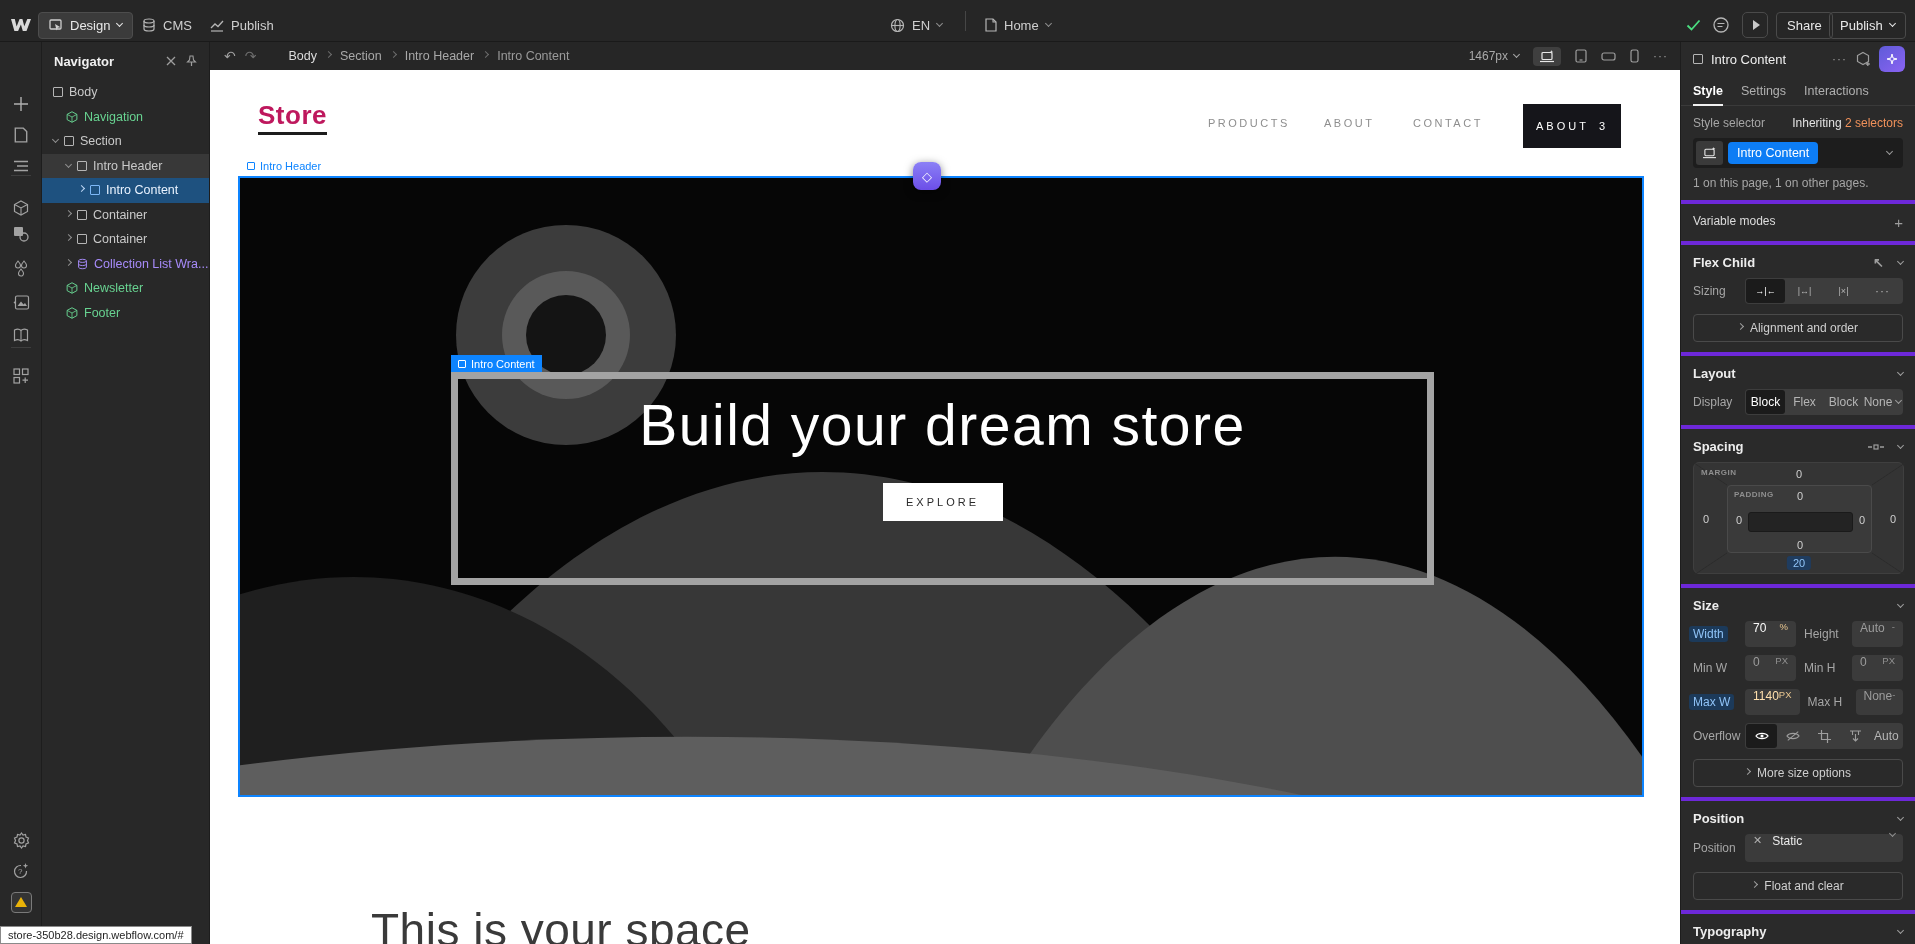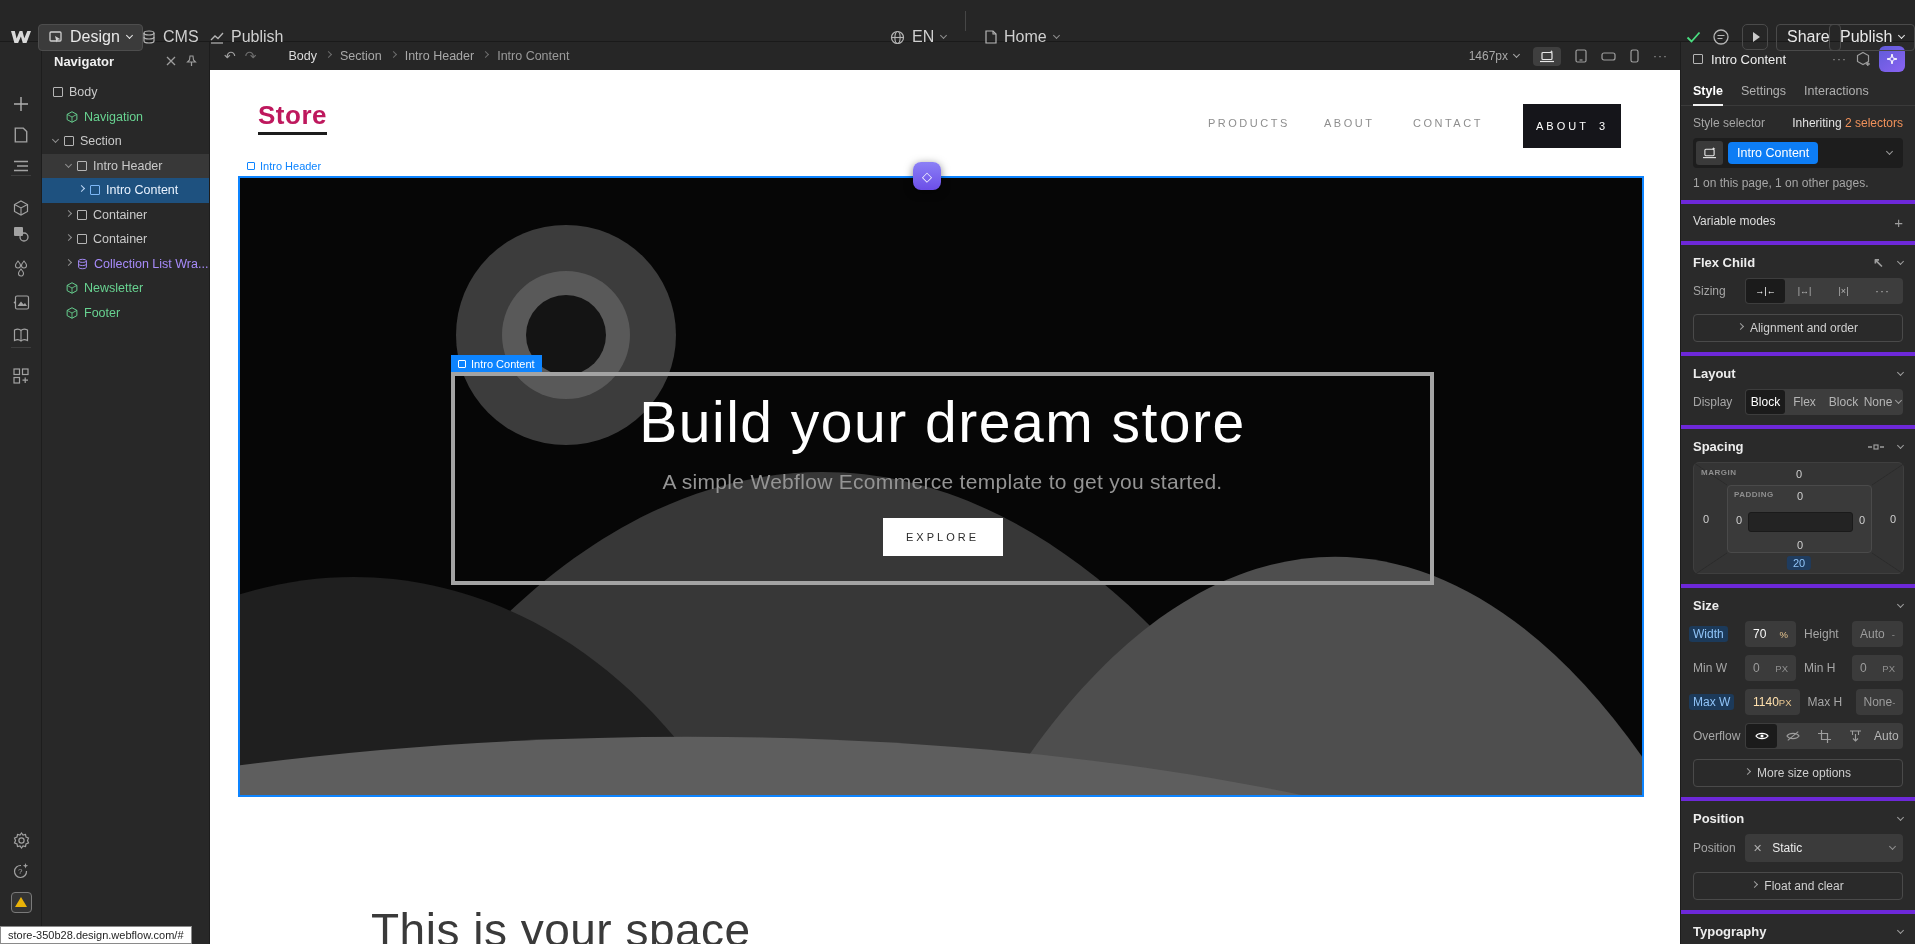--- a/index.html
+++ b/index.html
@@ -9,21 +9,21 @@
 
   
   .cv{display:inline-block;width:7px;height:7px;border-right:1.4px solid currentColor;border-bottom:1.4px solid currentColor;transform:rotate(45deg);margin-top:-3px}
   .cv.sm{width:5px;height:5px}
   .cv.right{transform:rotate(-45deg)}
   .ico{color:#9e9e9e;display:inline-flex;align-items:center;justify-content:center}
   svg{display:block}
 
   
   .topbar{position:absolute;left:0;top:0;width:100%;height:42px;background:#262626;border-bottom:1px solid #1a1a1a;z-index:40}
-  .tb-item{position:absolute;top:16px;height:42px;display:flex;align-items:center;gap:7px;color:#cfcfcf;font-size:16px}
+  .tb-item{position:absolute;top:4px;height:42px;display:flex;align-items:center;gap:7px;color:#cfcfcf;font-size:13px}
   .tb-btn{border:1px solid #4a4a4a;border-radius:4px;height:27px;display:flex;align-items:center;gap:7px;padding:0 10px;color:#e8e8e8}
   .design-btn{background:#3b3b3b;border:1px solid #4d4d4d}
   .tb-divider{position:absolute;top:11px;width:1px;height:20px;background:#464646}
 
   
   .rail{position:absolute;left:0;top:42px;width:42px;height:902px;background:#282828;border-right:1px solid #1d1d1d;z-index:30}
   .rail .ritem{position:absolute;left:0;width:42px;height:24px;display:flex;align-items:center;justify-content:center;color:#a2a2a2}
   .rail .rdiv{position:absolute;left:11px;width:20px;height:1px;background:#3e3e3e}
 
   
@@ -46,40 +46,40 @@
   .bp-pill{background:#3f3f3f;border-radius:4px;padding:3px 6px;color:#e8e8e8}
 
   
   .canvas{position:absolute;left:210px;top:70px;width:1470px;height:874px;background:#ffffff;overflow:hidden;z-index:10}
   .site-nav-link{position:absolute;top:47px;font-size:11px;letter-spacing:2.5px;color:#8e8e8e}
   .hero{position:absolute;left:28px;top:106px;width:1406px;height:621px;background:#060606;border:2px solid #0d84ff;overflow:hidden}
   .tag{display:inline-flex;align-items:center;gap:5px;font-size:11px;height:17px;padding:0 7px}
   .tag .tsq{width:8px;height:8px;border:1.2px solid currentColor;border-radius:1px}
   .tag.blue-fill{background:#0d84ff;color:#fff}
   .tag.blue-text{color:#0d84ff}
-  .intro-box{position:absolute;left:211px;top:194px;width:983px;height:213px;border:4px solid #a3a3a3;display:flex;flex-direction:column;align-items:center;padding-top:12px}
+  .intro-box{position:absolute;left:211px;top:194px;width:983px;height:213px;border:7px solid #a3a3a3;display:flex;flex-direction:column;align-items:center;padding-top:12px}
   .hero-title{font-size:57px;font-weight:300;color:#fff;letter-spacing:1.5px;line-height:1.2}
   .hero-sub{margin-top:14px;font-size:21px;font-weight:300;color:#949494;letter-spacing:.3px}
   .hero-btn{margin-top:24px;width:120px;height:38px;background:#fff;color:#2b2b2b;font-size:11px;letter-spacing:3px;display:flex;align-items:center;justify-content:center}
   .handle{position:absolute;left:703px;top:92px;width:28px;height:28px;border-radius:8px;background:linear-gradient(180deg,#8b80f6,#6c4ee8);box-shadow:0 2px 8px rgba(0,0,0,.5);display:flex;align-items:center;justify-content:center;color:#fff;font-size:13px;z-index:5}
   .below-heading{position:absolute;left:161px;top:833px;font-size:46px;font-weight:500;color:#3a3a3a;letter-spacing:.5px}
 
   
   .rpanel{position:absolute;right:0;top:42px;width:235px;height:902px;background:#2a2a2a;border-left:1px solid #1d1d1d;z-index:30;overflow:hidden}
   .sec{padding:10px 12px;border-bottom:4px solid #6d28d9}
   .sec-h{display:flex;align-items:center;color:#ededed;font-weight:bold;font-size:13px;gap:6px}
   .sec-h .spacer{flex:1}
   .prow{display:flex;align-items:center;margin-top:8px;gap:8px}
   .plbl{width:44px;flex:0 0 auto;color:#a6a6a6;font-size:12px}
   .plbl .chipb{background:#1c3a5a;color:#8fc3f7;padding:1px 4px;border-radius:3px;margin-left:-4px}
   .chipo{background:#4a2d18;color:#f0915a;padding:1px 5px;border-radius:3px;margin-left:-5px}
   .seg{flex:1;display:flex;background:#3d3d3d;border-radius:4px;height:26px;padding:1px}
   .seg>div{flex:1;display:flex;align-items:center;justify-content:center;color:#b5b5b5;border-radius:3px;font-size:12px;gap:4px}
   .seg>div.on{background:#1b1b1b;color:#fff}
-  .ibox{flex:1;display:flex;align-items:center;background:#3b3b3b;border-radius:4px;height:26px;padding:0 8px;color:#8f8f8f}
+  .ibox{flex:1;display:flex;background:#3b3b3b;border-radius:4px;height:26px;padding:0 8px;color:#8f8f8f}
   .ibox .v{font-size:12px}
   .ibox .u{margin-left:auto;font-size:9.5px;color:#8f8f8f}
   .v.set{color:#ffe0ad}.u.set{color:#e8c690}
   .v.dft{color:#9c9c9c}
   .btn-wide{margin-top:10px;height:28px;border:1px solid #4a4a4a;border-radius:4px;display:flex;align-items:center;justify-content:center;color:#cfcfcf;gap:7px;font-size:12px}
   .tabs{display:flex;gap:18px;padding:0 12px;height:30px;align-items:center;border-bottom:1px solid #3a3a3a;font-size:12.5px;color:#b0b0b0}
   .tab.on{color:#fff;font-weight:bold;position:relative}
   .tab.on:after{content:"";position:absolute;left:0;right:0;bottom:-8px;height:2px;background:#f0f0f0}
   .selrow{margin-top:8px;display:flex;align-items:center;background:#1d1d1d;border-radius:4px;height:30px;padding:3px;gap:5px}
   .bpbox{width:27px;height:24px;background:#3a3a3a;border-radius:3px;display:flex;align-items:center;justify-content:center;color:#e5e5e5}
@@ -430,21 +430,20 @@
         <path d="M-200 621 C 200 538, 700 538, 1080 621 Z" fill="#5e5e5e"></path>
       </svg>
 
       <div class="tag blue-fill" style="position:absolute;left:211px;top:177px">
         <span class="tsq"></span>
         <span>Intro Content</span>
       </div>
 
       <div class="intro-box">
         <div class="hero-title">Build your dream store</div>
-        <div class="hero-sub">A simple Webflow Ecommerce template to get you started.</div>
         <div class="hero-btn">EXPLORE</div>
       </div>
     </div>
 
     <div class="handle">
       <span>◇</span>
     </div>
 
     <div class="below-heading">This is your space</div>
   </div>

